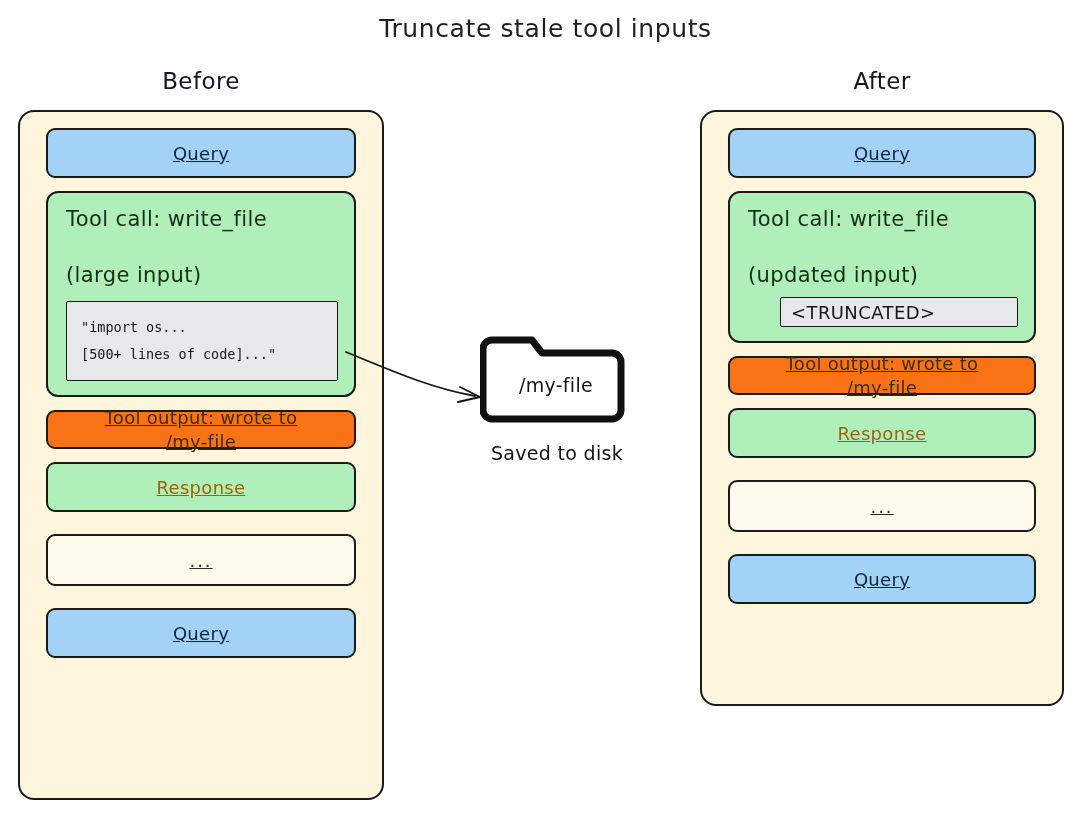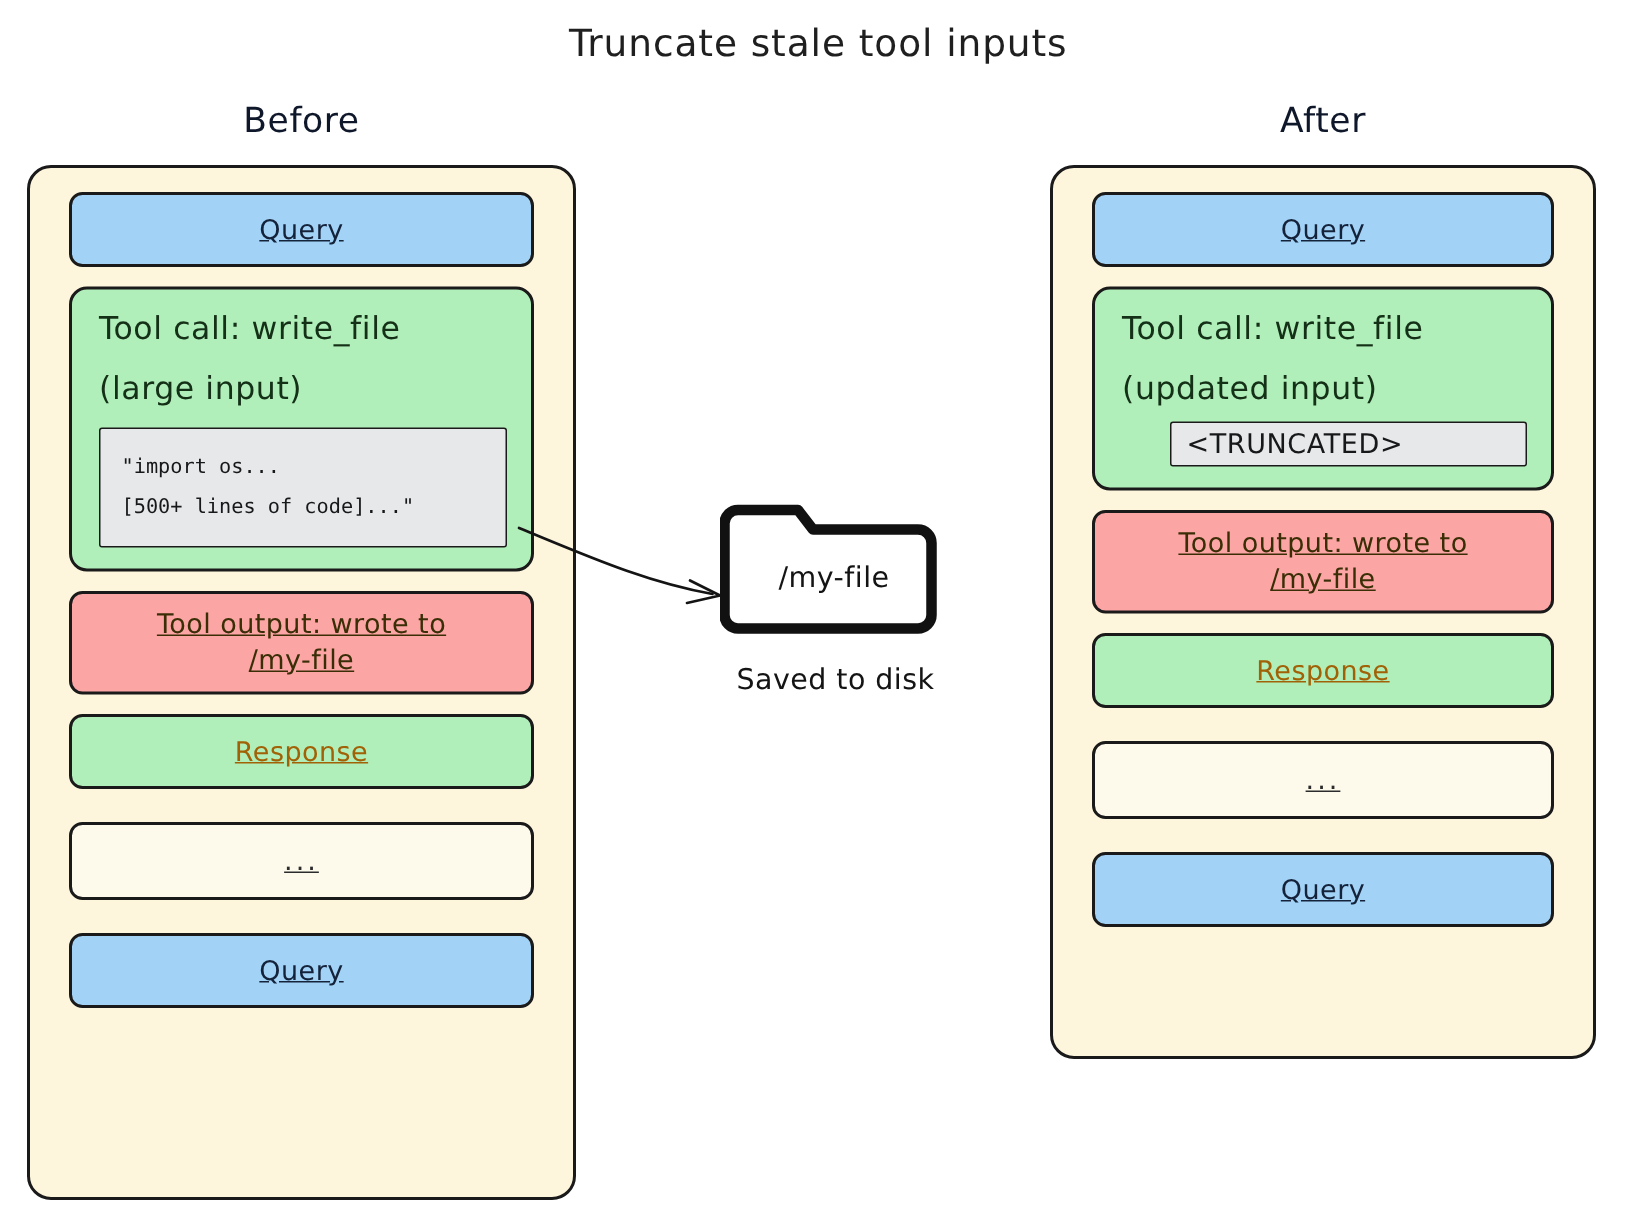--- a/index.html
+++ b/index.html
@@ -69,23 +69,23 @@
     background: #a2d3f7;
     color: #14223a;
     height: 50px;
   }
   .msg.response {
     background: #b1efba;
     color: #a16207;
     height: 50px;
   }
   .msg.tool-output {
-    background: #fca5a5;
+    background: #f97316;
     color: #3a2e06;
-    height: 69px;
+    height: 39px;
     line-height: 1.28;
     padding: 2px 10px;
   }
   .msg.ellipsis {
     background: #fdfaec;
     color: #2b2b2b;
     height: 52px;
     font-size: 18px;
     letter-spacing: 2px;
   }
@@ -97,21 +97,21 @@
     border: 2px solid #1a1a1a;
     border-radius: 12px;
     color: #143017;
     padding: 14px 16px 14px 18px;
   }
   .toolcall .tc-line {
     font-size: 21px;
     letter-spacing: 0.4px;
     color: #143017;
   }
-  .toolcall .tc-line.second { margin-top: 16px; }
+  .toolcall .tc-line.second { margin-top: 32px; }
 
   .codebox {
     box-sizing: border-box;
     background: #e6e8ea;
     border: 1.6px solid #1a1a1a;
     border-radius: 2px;
     margin-top: 14px;
     padding: 12px 14px;
     font-family: "DejaVu Sans Mono", monospace;
     font-size: 13.5px;

